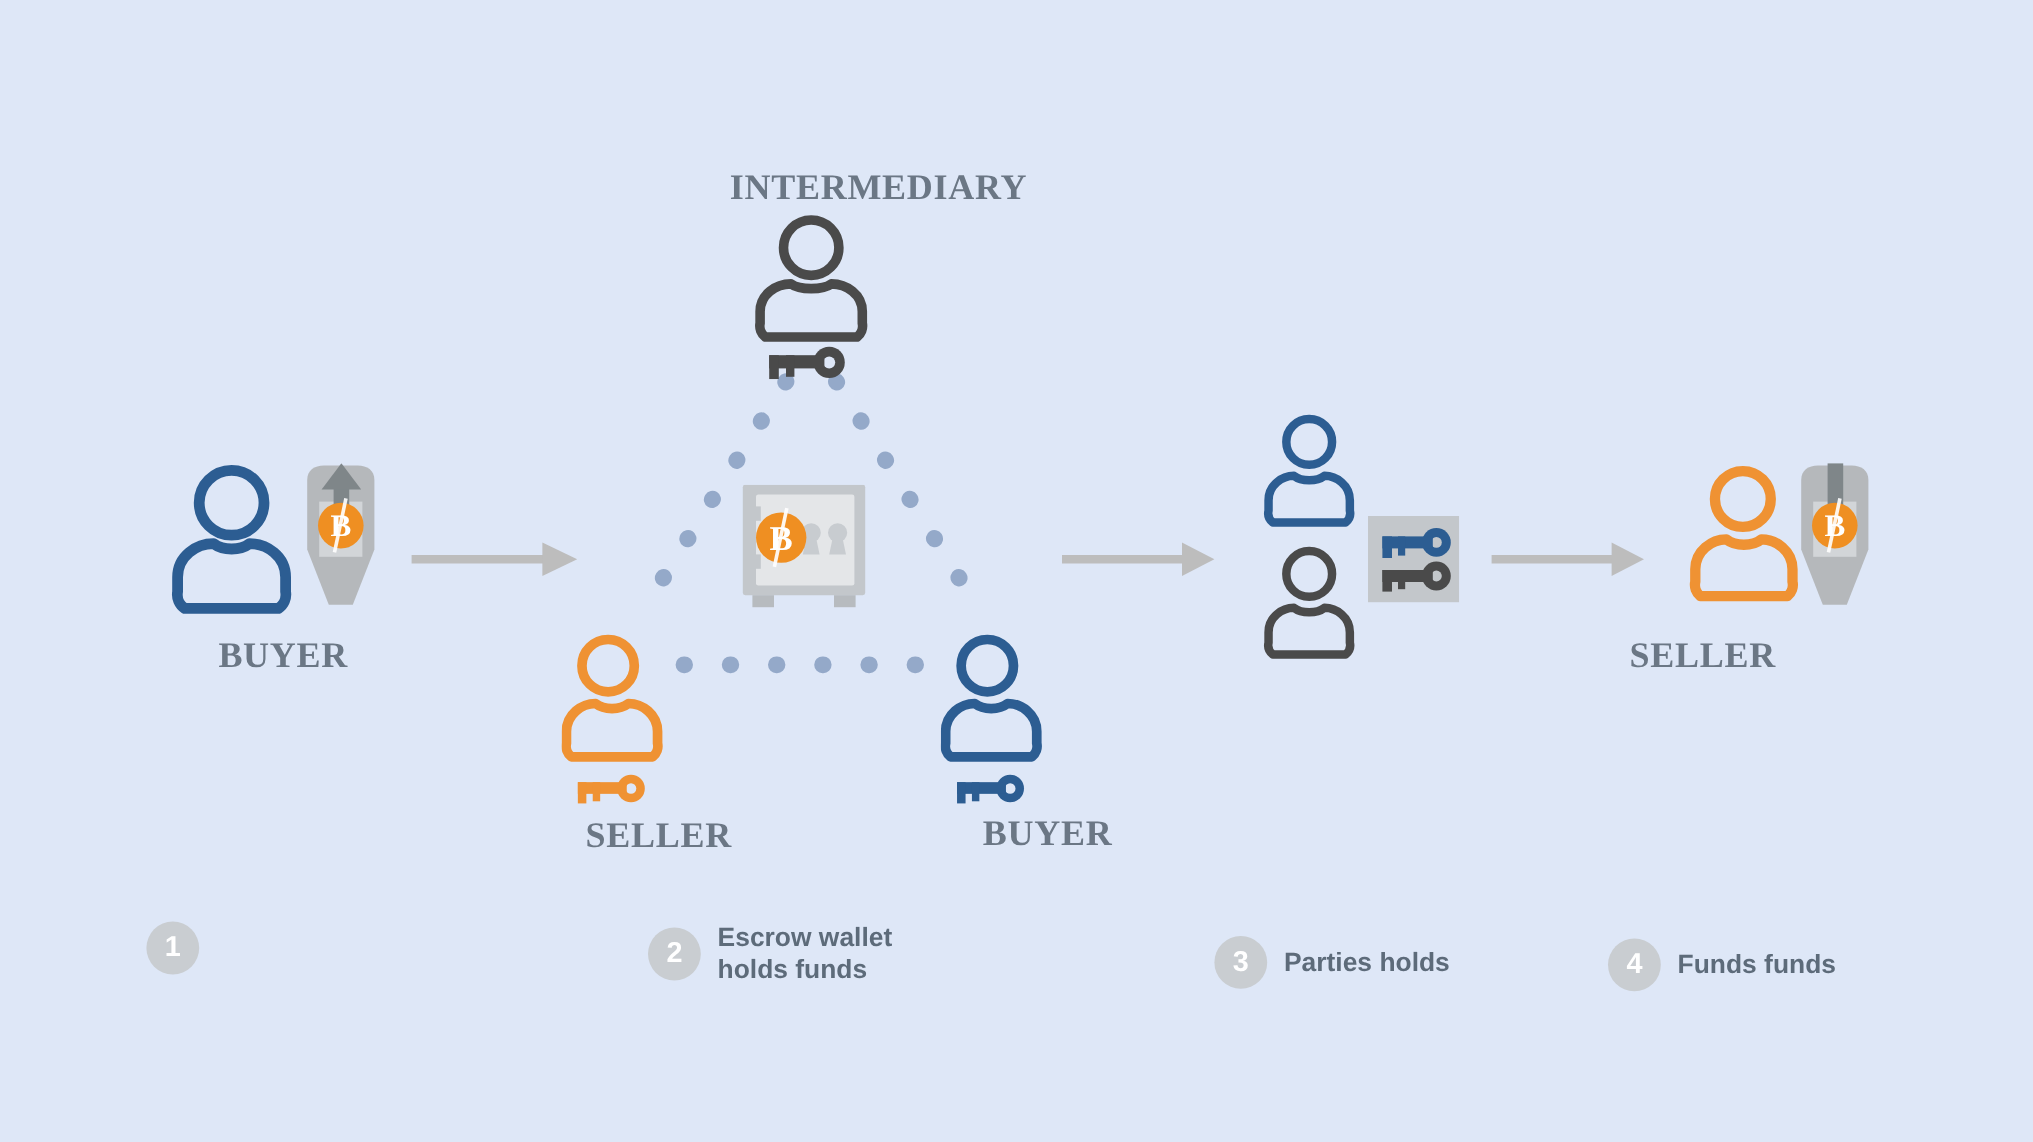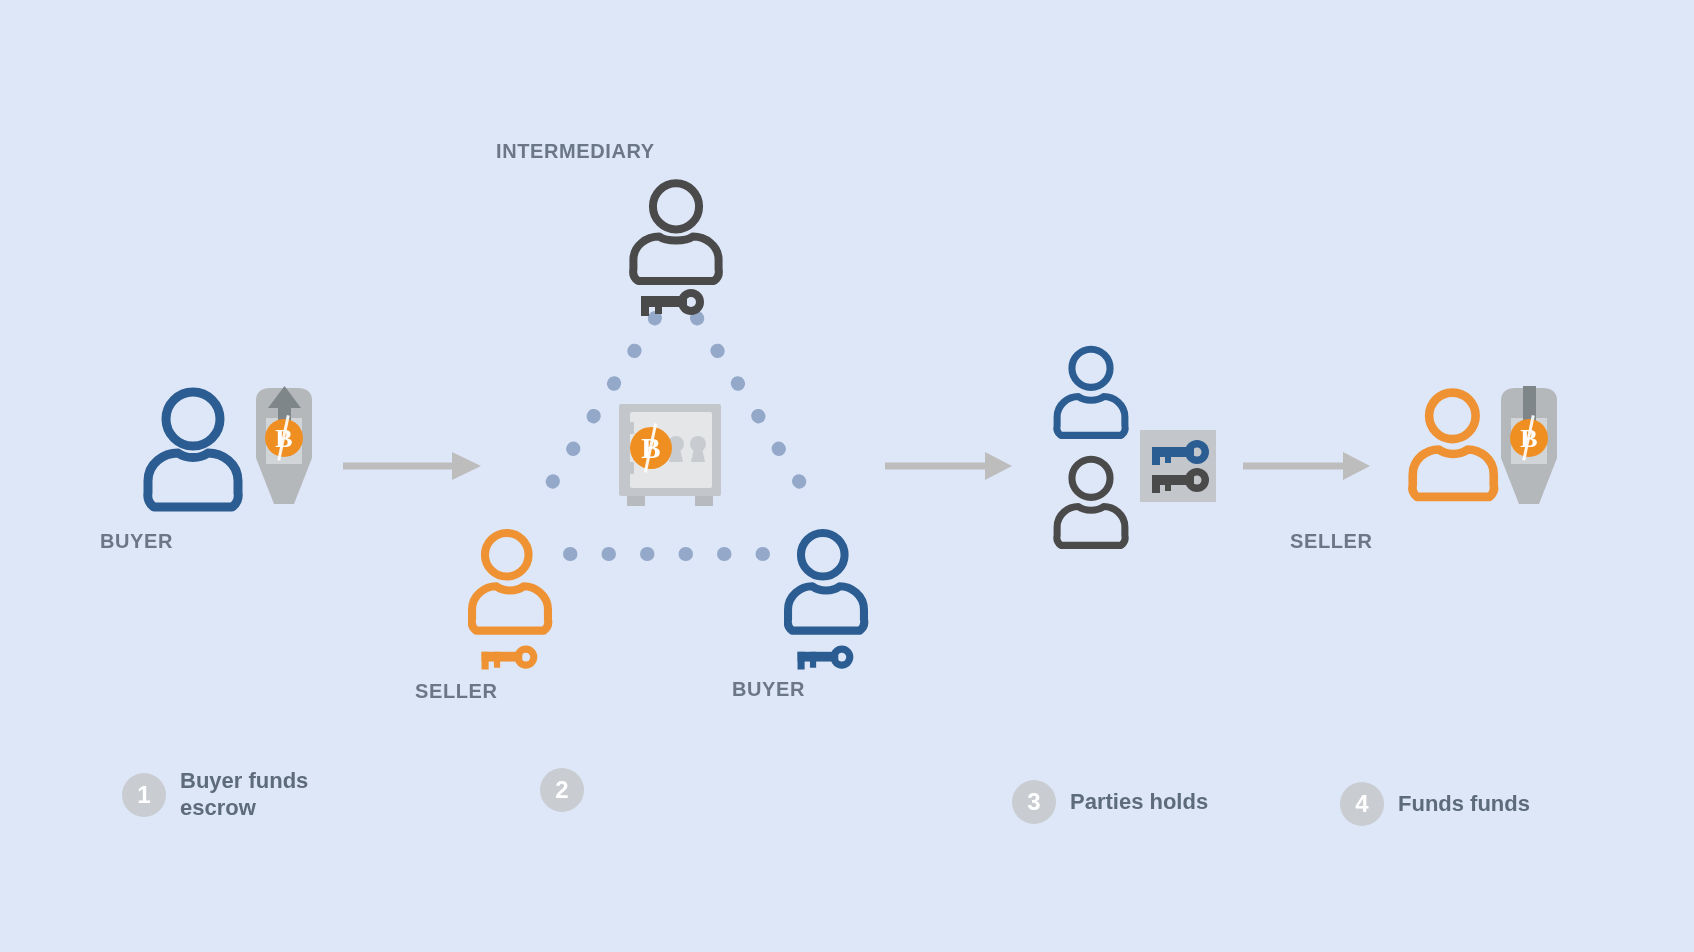--- a/index.html
+++ b/index.html
@@ -18,27 +18,27 @@
     position: relative;
     width: 1694px;
     height: 952px;
     background: #dee7f7;
   }
   .abs { position: absolute; }
 
   
   .role-label {
     position: absolute;
-    font-family: Liberation Sans, sans-serif;
-    font-size: 20px;
+    font-family: Liberation Serif, serif;
+    font-size: 30px;
     font-weight: 700;
     letter-spacing: 0.6px;
     color: #6b7785;
     white-space: nowrap;
-    text-align: left;
+    text-align: right;
   }
 
   
   .legend-item {
     position: absolute;
     display: flex;
     align-items: center;
     gap: 14px;
   }
   .legend-badge {
@@ -238,26 +238,26 @@
       <circle cx="36" cy="52" r="19" fill="#ef8f22"></circle>
       <text x="36" y="61" font-family="'Liberation Serif', serif" font-size="26" font-weight="700" fill="#ffffff" text-anchor="middle">B</text>
       <rect x="34" y="29" width="3" height="46" fill="#ffffff" opacity="0.9" transform="rotate(12 36 52)"></rect>
     </g>
   </svg>
 
   <div class="role-label" style="left:1290px; top:530px; width:190px;">SELLER</div>
 
   <div class="legend-item" style="left:122px; top:768px;">
     <div class="legend-badge">1</div>
-    <div class="legend-text">Buyer funds
-escrow</div>
   </div>
 
   <div class="legend-item" style="left:540px; top:768px;">
     <div class="legend-badge">2</div>
+    <div class="legend-text">Escrow wallet
+holds funds</div>
   </div>
 
   <div class="legend-item" style="left:1012px; top:780px;">
     <div class="legend-badge">3</div>
     <div class="legend-text">Parties holds</div>
   </div>
 
   <div class="legend-item" style="left:1340px; top:782px;">
     <div class="legend-badge">4</div>
     <div class="legend-text">Funds funds</div>

